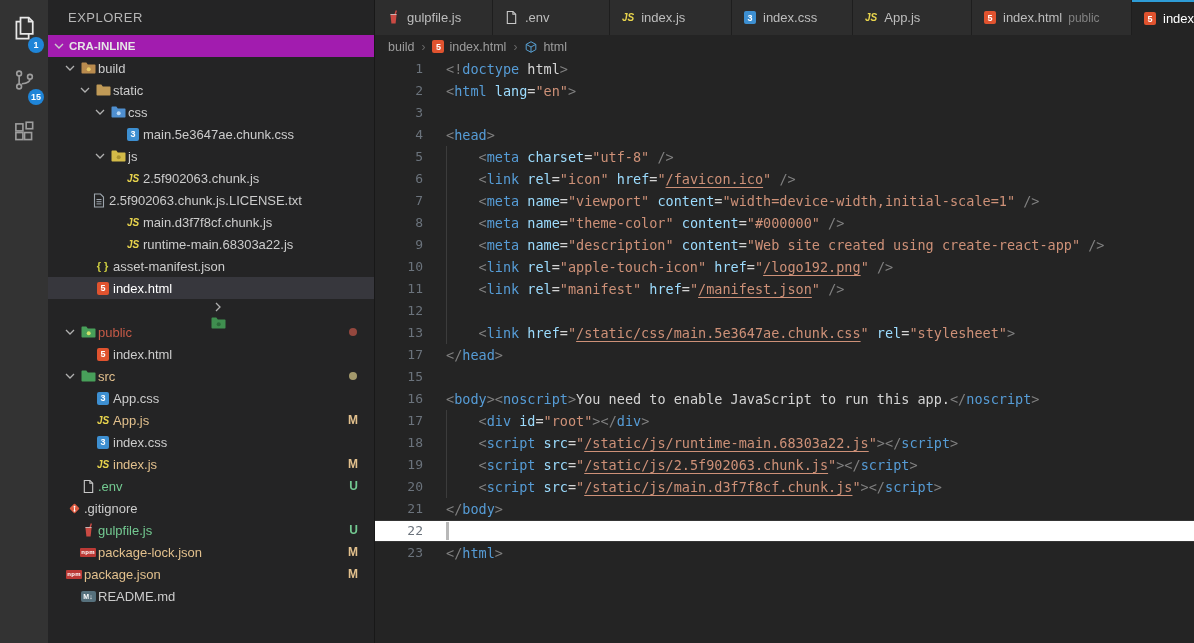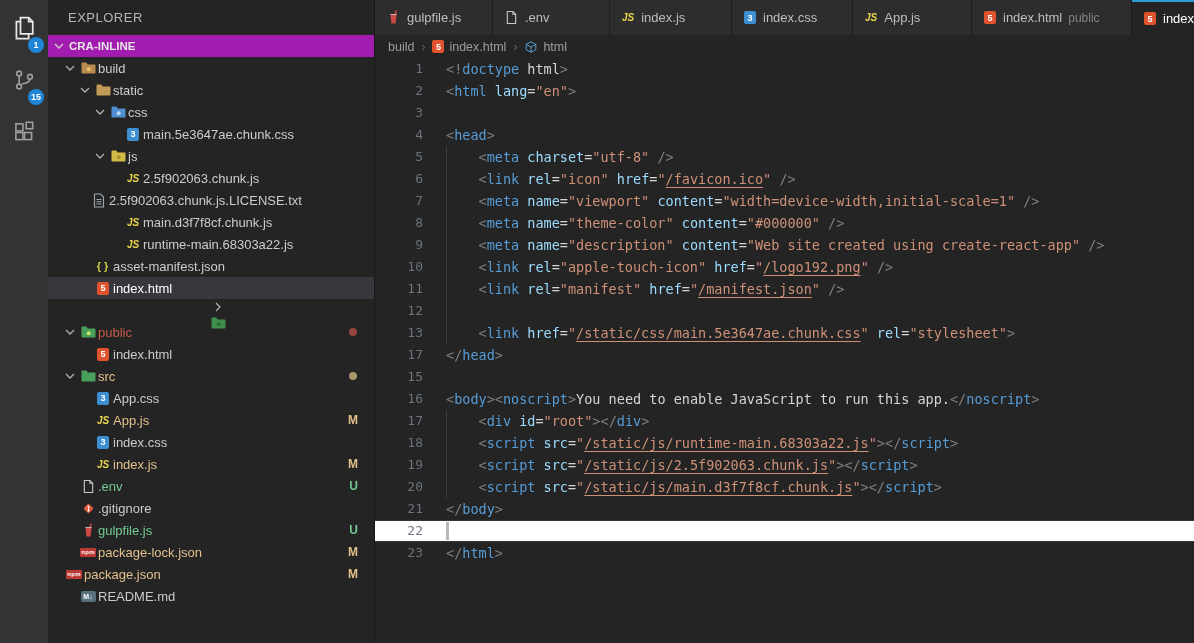--- a/index.html
+++ b/index.html
@@ -317,21 +317,21 @@
           <span class="chev"></span>
           <span class="ficon">
             <svg width="13" height="15" viewBox="0 0 14 15">
               <path d="M2.5 1h6l3 3v10h-9z" fill="none" stroke="#c8c8c8" stroke-width="1.2"></path>
               <path d="M8.5 1v3h3" fill="none" stroke="#c8c8c8" stroke-width="1.2"></path>
             </svg>
           </span>
           <span class="lbl c-untracked">.env</span>
           <span class="gitbadge c-untracked">U</span>
         </div>
-        <div class="row" style="padding-left: 14px;">
+        <div class="row" style="">
           <span class="chev"></span>
           <span class="ficon">
             <svg width="15" height="15" viewBox="0 0 16 16">
               <rect x="4.2" y="4.2" width="7.6" height="7.6" rx="1" fill="#de5b41" transform="rotate(45 8 8)"></rect>
               <circle cx="8" cy="6" r="1" fill="#fff"></circle>
               <circle cx="8" cy="10.4" r="1" fill="#fff"></circle>
               <path d="M8 6.8v2.8" stroke="#fff" stroke-width="1"></path>
             </svg>
           </span>
           <span class="lbl">.gitignore</span>

